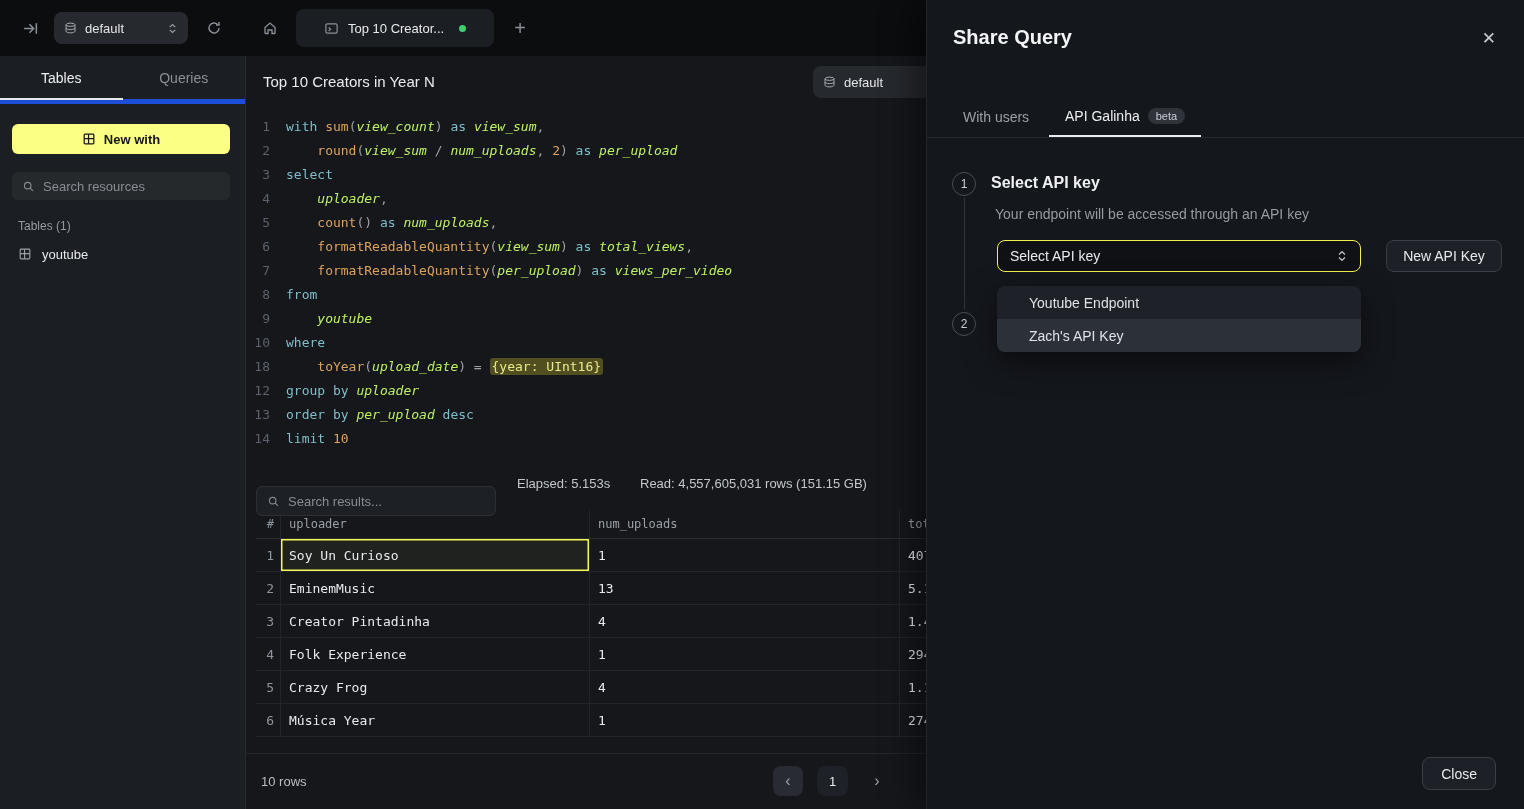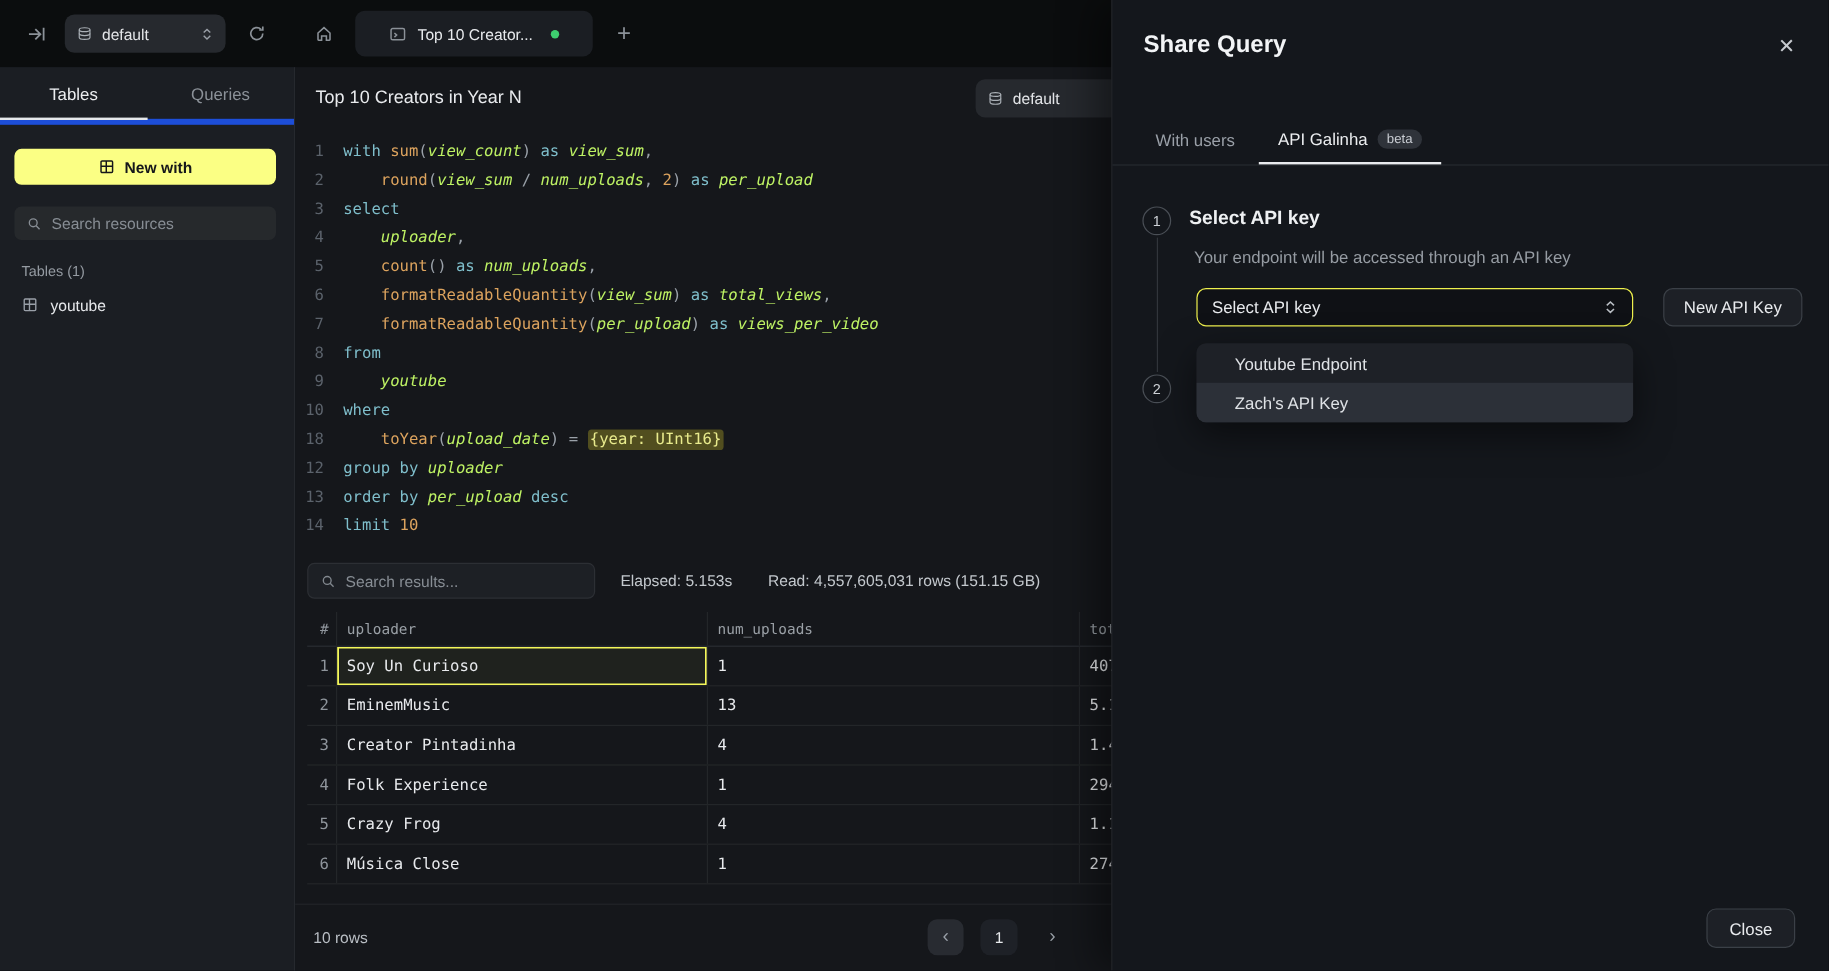--- a/index.html
+++ b/index.html
@@ -48,21 +48,21 @@
   .main .chip2 { position:absolute; top:10px; left:567px; width:120px; }
 
   .editor { position:absolute; top:59px; left:0; display:flex;
             font-family:"DejaVu Sans Mono", monospace; font-size:13px; line-height:24px; }
   .gutter { width:24px; text-align:right; color:#5b626b; margin-right:16px; user-select:none; }
   .codecol { white-space:pre; }
   .tk-kw { color:#7fbecb; } .tk-fn { color:#dca35e; } .tk-nu { color:#dca35e; }
   .tk-id { color:#bef264;font-style:italic; } .tk-pu { color:#9aa1a9; } .tk-pl { color:#9aa1a9; }
   .tk-pr { background:#514e1f; color:#e9eb8d; border-radius:3px; padding:1px 2px; }
 
-  .results-search { position:absolute; top:413px; left:10px; width:240px; height:30px; background:#1d2025;
+  .results-search { position:absolute; top:430px; left:10px; width:240px; height:30px; background:#1d2025;
                     border:1px solid #2c2f34; border-radius:6px; display:flex; align-items:center;
                     gap:8px; padding:0 10px; }
   .stat { position:absolute; top:420px; font-size:13px; color:#c3c8cd; }
 
   .rtable { position:absolute; top:454px; left:10px; width:900px;
             font-family:"DejaVu Sans Mono", monospace; font-size:13px; }
   .thead { display:flex; height:29px; align-items:center; color:#9aa0a6; font-size:12px;
            border-bottom:1px solid #2a2d32; }
   .tcell { padding-left:8px; overflow:hidden; white-space:nowrap; height:100%;
            display:flex; align-items:center; border-right:1px solid #232629; }
@@ -281,21 +281,21 @@
             <div class="tcell c-tv">294</div>
           </div>
           <div class="trow">
             <div class="tcell c-num">5</div>
             <div class="tcell c-up">Crazy Frog</div>
             <div class="tcell c-nu">4</div>
             <div class="tcell c-tv">1.1</div>
           </div>
           <div class="trow">
             <div class="tcell c-num">6</div>
-            <div class="tcell c-up">Música Close</div>
+            <div class="tcell c-up">Música Year</div>
             <div class="tcell c-nu">1</div>
             <div class="tcell c-tv">274</div>
           </div>
         </div>
     </div>
 
     <div class="main-footer">
       <div class="rowcount">10 rows</div>
       <div class="pager">
         <button class="pg-btn">‹</button>

